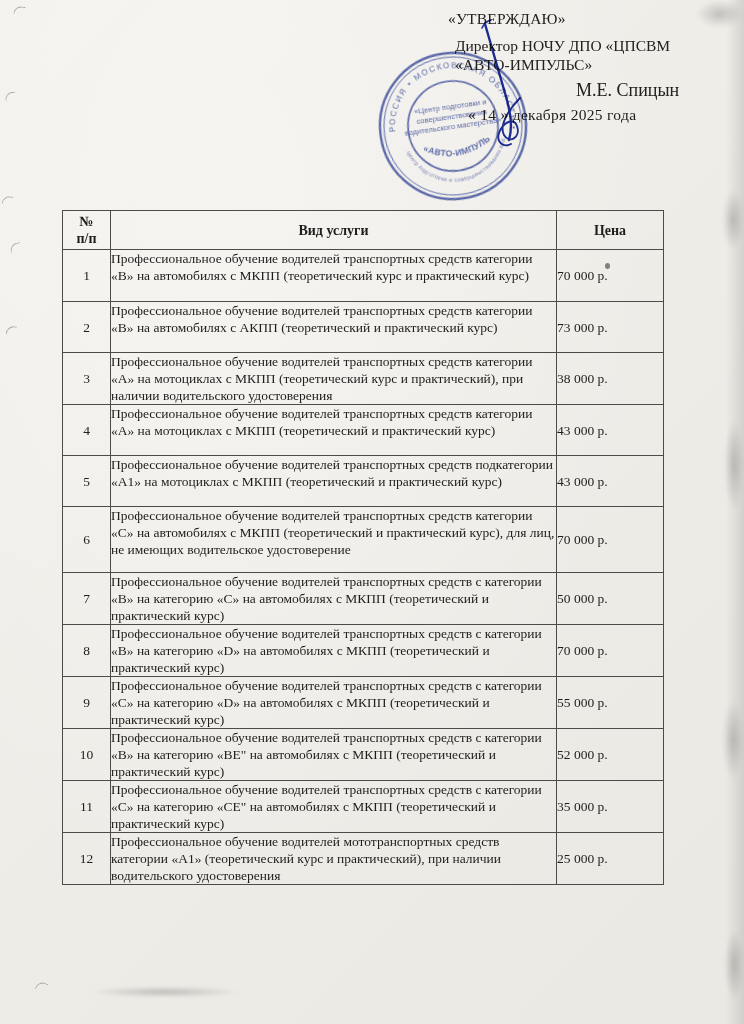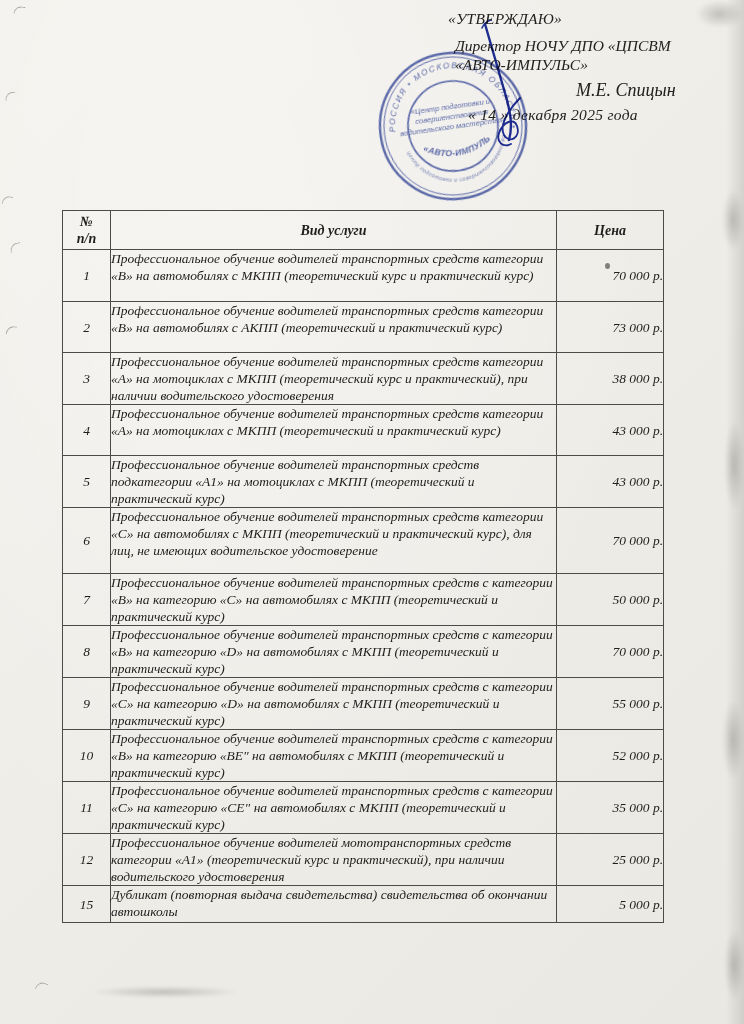--- a/index.html
+++ b/index.html
@@ -4,21 +4,21 @@
 <style>
   html,body{margin:0;padding:0;}
   body{
     width:744px;height:1024px;position:relative;overflow:hidden;
     font-family:"Liberation Serif","DejaVu Serif",serif;
     color:#222120;
     background:
       radial-gradient(ellipse at 30% 20%, rgba(255,255,255,.35), rgba(0,0,0,0) 60%),
       linear-gradient(135deg,#f3f1ec 0%,#efede8 45%,#eae8e3 100%);
   }
-  .page{position:absolute;inset:0;font-style:italic;}
+  .page{position:absolute;inset:0;}
 
   
   .approve{position:absolute;left:448px;top:10px;font-size:15.5px;letter-spacing:.2px;}
   .director{position:absolute;left:455px;top:36px;width:250px;font-size:15.5px;line-height:19px;}
   .dirname{position:absolute;left:576px;top:80px;font-size:18px;}
   .dateline{position:absolute;left:452px;top:106px;font-size:15.5px;letter-spacing:.3px;margin-left:16px;}
 
   
   .doc-title{
     position:absolute;left:52px;top:155px;width:640px;text-align:center;
@@ -31,21 +31,21 @@
     border-collapse:collapse;table-layout:fixed;
     font-size:13.5px;line-height:17px;color:#1f1e1d;
   }
   table.price col.c-num{width:48px;}
   table.price col.c-svc{width:446px;}
   table.price col.c-price{width:107px;}
   table.price th,table.price td{border:1px solid #4c4b49;padding:0;}
   table.price thead th{font-weight:bold;font-size:14px;line-height:17px;height:38px;vertical-align:middle;text-align:center;}
   td.num{text-align:center;vertical-align:middle;}
   td.svc{vertical-align:top;padding:2px 26px 2px 8px;margin-top:28px;}
-  td.price-cell{text-align:right;vertical-align:middle;}
+  td.price-cell{text-align:left;vertical-align:middle;}
 
   
   .stamp{
     position:absolute;left:368px;top:41px;width:170px;height:170px;
     transform:rotate(-8deg);mix-blend-mode:multiply;opacity:.82;
     filter:blur(.3px);z-index:4;pointer-events:none;
   }
   .stamp text{font-family:"Liberation Sans","DejaVu Sans",sans-serif;fill:#3d50a6;}
 
   
@@ -174,25 +174,20 @@
       <tr style="height:51px">
           <td class="num">11</td>
           <td class="svc">Профессиональное обучение водителей транспортных средств с категории «С» на категорию «СЕ" на автомобилях с МКПП (теоретический и практический курс)</td>
           <td class="price-cell">35 000 р.</td>
         </tr>
       <tr style="height:51px">
           <td class="num">12</td>
           <td class="svc">Профессиональное обучение водителей мототранспортных средств категории «А1» (теоретический курс и практический), при наличии водительского удостоверения</td>
           <td class="price-cell">25 000 р.</td>
         </tr>
-      <tr style="height:37px">
-          <td class="num">15</td>
-          <td class="svc">Дубликат (повторная выдача свидетельства) свидетельства об окончании автошколы</td>
-          <td class="price-cell">5 000 р.</td>
-        </tr>
     </tbody>
   </table>
 
   <div class="art edge-strip"></div>
   <div class="art smudge" style="left:696px;top:0;width:48px;height:28px"></div>
   <div class="art smudge" style="left:722px;top:190px;width:22px;height:60px"></div>
   <div class="art smudge" style="left:724px;top:420px;width:20px;height:90px"></div>
   <div class="art smudge" style="left:722px;top:700px;width:22px;height:80px"></div>
   <div class="art smudge" style="left:724px;top:930px;width:20px;height:70px"></div>
   <div class="art smudge" style="left:90px;top:986px;width:150px;height:12px"></div>

